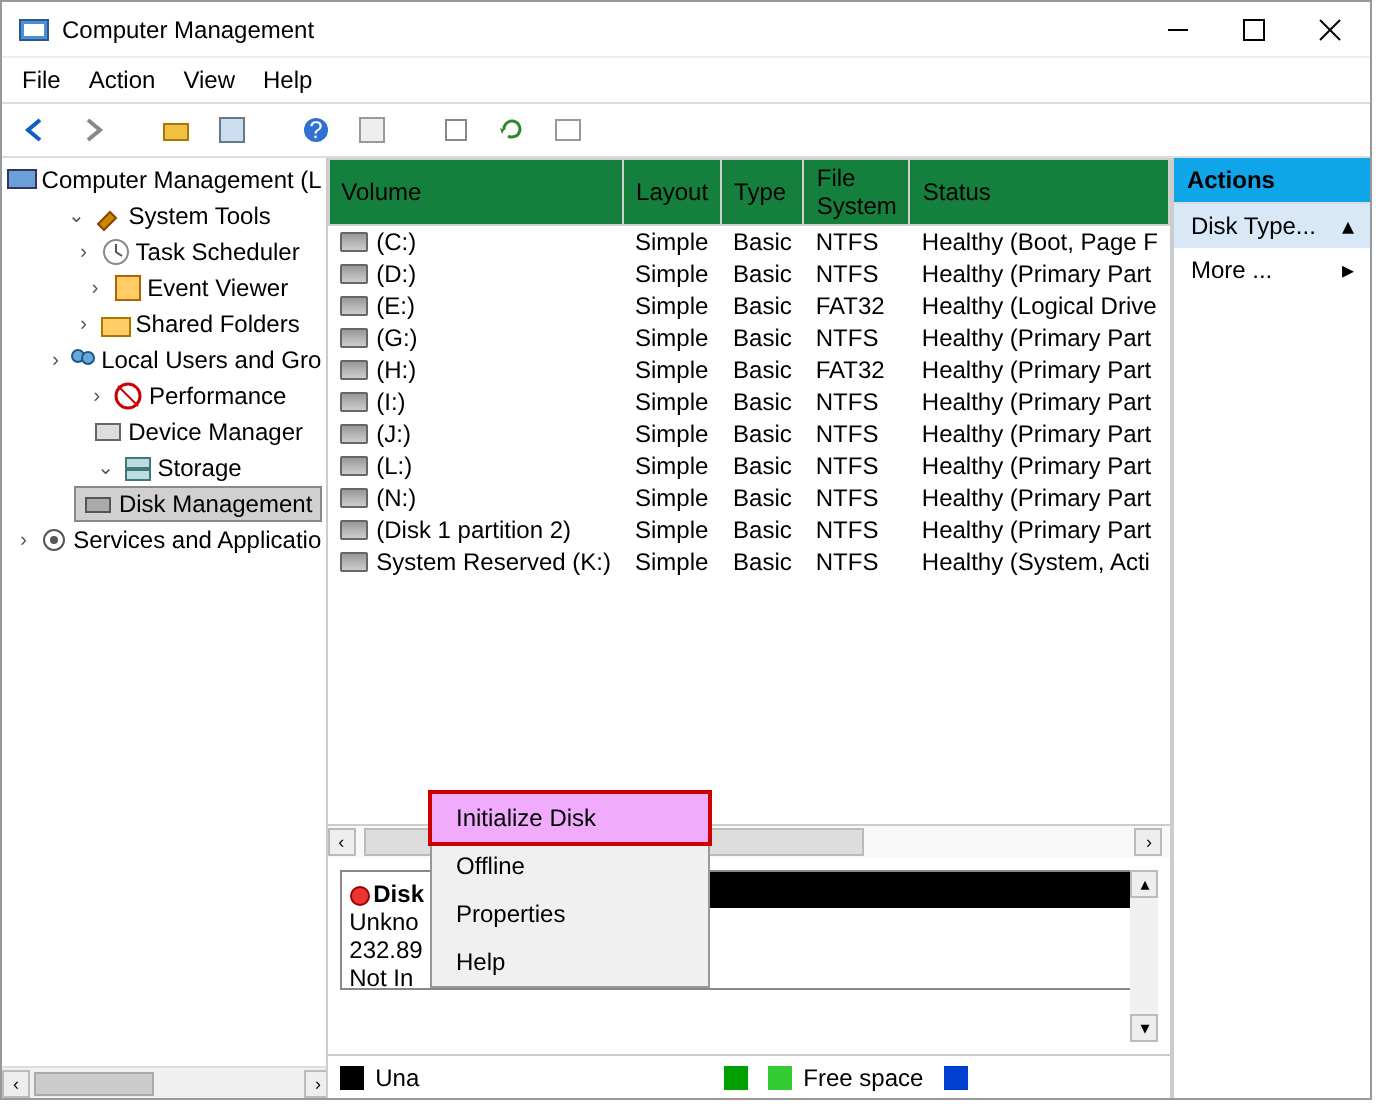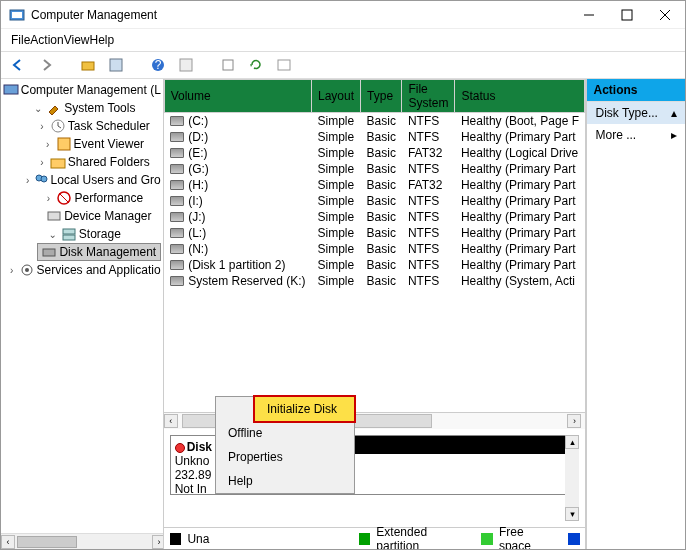--- a/index.html
+++ b/index.html
@@ -3,21 +3,21 @@
 <meta charset="utf-8">
 <style>
 * { margin: 0; padding: 0; box-sizing: border-box; font-family: "Segoe UI", Tahoma, sans-serif; font-size: 12px; }
 body { background: #fff; width: 688px; height: 552px; overflow: hidden; }
 .window { border: 1px solid #999; width: 686px; height: 550px; display: flex; flex-direction: column; }
 .titlebar { display: flex; align-items: center; height: 28px; padding: 0 8px; border-bottom: 1px solid #eee; }
 .titlebar .appicon { width: 16px; height: 16px; margin-right: 6px; }
 .titlebar .title { flex: 1; }
 .winbtns { display: flex; gap: 14px; }
 .winbtn { width: 24px; height: 22px; display: flex; align-items: center; justify-content: center; cursor: default; }
-.menubar { display: flex; padding: 4px 10px; border-bottom: 1px solid #ddd; }
+.menubar { display: flex; gap: 14px; padding: 4px 10px; border-bottom: 1px solid #ddd; }
 .menuitem { cursor: default; }
 .toolbar { display: flex; gap: 6px; padding: 3px 6px; border-bottom: 1px solid #ddd; }
 .tbtn { width: 22px; height: 20px; display: flex; align-items: center; justify-content: center; border: 1px solid transparent; }
 .content { flex: 1; display: flex; overflow: hidden; }
 .tree { width: 165px; border-right: 1px solid #ccc; padding: 2px; overflow: hidden; position: relative; }
 .node { display: flex; align-items: center; gap: 2px; padding: 1px 0; white-space: nowrap; cursor: default; justify-content: center; }
 .twist { width: 12px; display: inline-block; text-align: center; color: #555; font-size: 10px; }
 .ticon { width: 16px; height: 16px; display: inline-block; }
 .node-label { }
 .node.sel { background: #d0d0d0; border: 1px solid #888; padding: 0; }
@@ -34,21 +34,21 @@
 .arrow-btn { width: 14px; height: 14px; background: #eee; border: 1px solid #bbb; font-size: 9px; display:flex;align-items:center;justify-content:center; }
 .diskpane { height: 120px; position: relative; padding: 6px; }
 .disk-row { display: flex; border: 1px solid #888; height: 60px; }
 .disk-head { width: 70px; border-right: 2px solid #000; padding: 4px; background: #fff; }
 .disk-head .dn { font-weight: bold; }
 .disk-head .red-stop { display:inline-block; width:10px; height:10px; border-radius:50%; background:#e33; border:1px solid #900; margin-right:2px; vertical-align:middle;}
 .disk-map { flex: 1; display: flex; }
 .unalloc-stripe { height: 18px; background: #000; width: 100%; }
 .ctxmenu { position: absolute; left: 215px; top: 396px; width: 140px; background: #f0f0f0; border: 1px solid #999; z-index: 50; }
 .ctxitem { padding: 5px 12px; cursor: default; }
-.ctxitem.sel { background: #fde047; outline: 2px solid #cc0000; margin-left: 39px; }
+.ctxitem.sel { background: #f0abfc; outline: 2px solid #cc0000; }
 .legend { position: absolute; bottom: 0; left: 0; right: 0; height: 22px; border-top: 1px solid #ccc; display: flex; align-items: center; gap: 6px; padding: 0 6px; }
 .leg-sq { width: 12px; height: 12px; display: inline-block; }
 .actions { width: 100px; border-left: 1px solid #ccc; }
 .act-hdr { background: #0ea5e9; padding: 4px 6px; border-bottom: 1px solid #ddd; font-weight: bold; }
 .act-item { padding: 4px 8px; display: flex; justify-content: space-between; align-items: center; cursor: default; }
 .act-item.sel { background: #d9e8f6; }
 .scroll-bottom { position: absolute; bottom: 0; left: 0; width: 165px; height: 16px; background: #f0f0f0; display:flex; align-items:center; border-top:1px solid #ddd;}
 </style>
 </head>
 <body>
@@ -384,21 +384,20 @@
            <div class="arrow-btn" style="width:14px">▴</div>
            <div style="position:absolute;bottom:0;width:14px;" class="arrow-btn">▾</div>
         </div>
       </div>
 
       <div class="legend">
         <span class="leg-sq" style="background:#000"></span>
         <span>Una</span>
         <span style="width:140px"></span>
         <span class="leg-sq" style="background:#00a000"></span>
-        <span>Extended partition</span>
         <span class="leg-sq" style="background:#33cc33; margin-left:4px"></span>
         <span>Free space</span>
         <span class="leg-sq" style="background:#0040d0; margin-left:4px"></span>
       </div>
     </div>
 
     <div class="actions">
       <div class="act-hdr">Actions</div>
       <div class="act-item sel">
         <span>Disk Type...</span>

